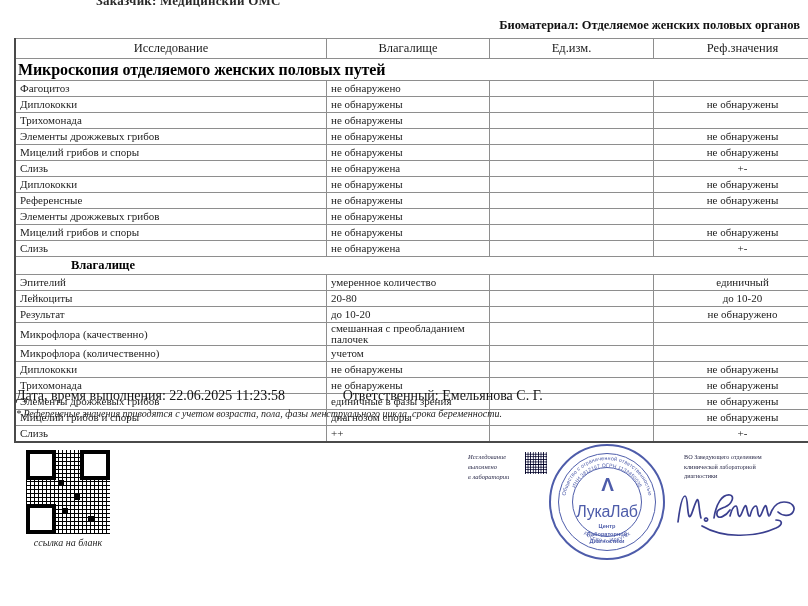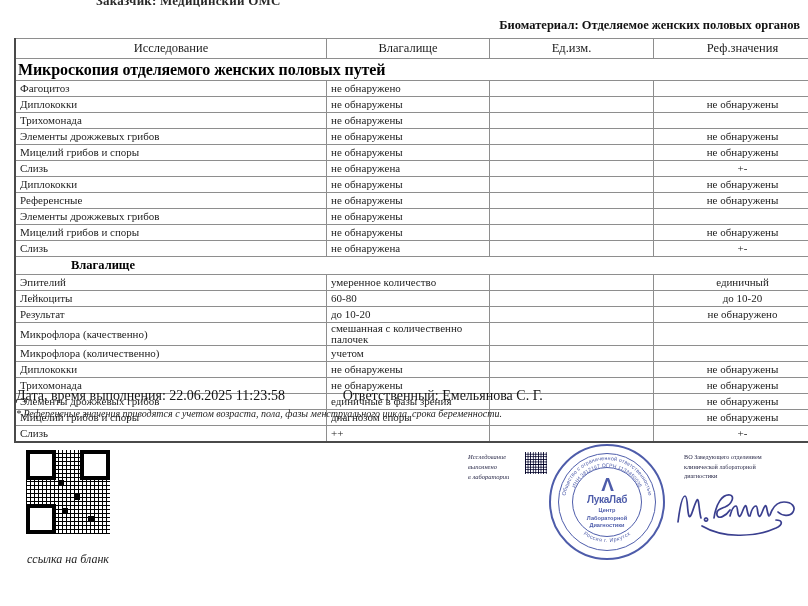--- a/index.html
+++ b/index.html
@@ -152,23 +152,23 @@
   }
   .qr-img::before { top: 0; left: 0; }
   .qr-img::after  { top: 0; right: 0; }
   .qr-corner3 { bottom: 0; left: 0; }
   .qr-dot {
     position: absolute;
     width: 6px; height: 6px;
     background: #000;
   }
   .qr-caption {
-    font-size: 12px;
+    font-size: 10px;
     font-style: italic;
-    margin-top: 18px;
+    margin-top: 3px;
     color: #222;
   }
 
   
   .lab-note {
     position: absolute;
     top: 452px;
     left: 468px;
     font-size: 6.5px;
     font-style: italic;
@@ -221,24 +221,24 @@
     text-align: center;
     font-family: "Liberation Sans", sans-serif;
   }
   .seal-logo {
     font-size: 19px;
     font-weight: bold;
     line-height: .9;
     letter-spacing: -1px;
   }
   .seal-brand {
-    font-size: 10px;
-    font-weight: bold;
+    font-size: 16px;
+    font-weight: normal;
     letter-spacing: -.3px;
-    margin-top: 1px;
+    margin-top: 10px;
   }
   .seal-sub {
     font-size: 5.6px;
     line-height: 1.35;
     margin-top: 2px;
     font-weight: bold;
   }
 
   
   .sig-text {
@@ -352,33 +352,33 @@
         <td colspan="4" class="col-study" style="border-right: 2px solid rgb(74, 74, 74);">Влагалище</td>
       </tr>
       <tr>
         <td class="col-study">Эпителий</td>
         <td class="col-result c-result">умеренное количество</td>
         <td class="col-unit"></td>
         <td class="col-ref c-ref">единичный</td>
       </tr>
       <tr>
         <td class="col-study">Лейкоциты</td>
-        <td class="col-result c-result bold">60-80</td>
+        <td class="col-result c-result bold">20-80</td>
         <td class="col-unit"></td>
         <td class="col-ref c-ref">до 10-20</td>
       </tr>
       <tr>
         <td class="col-study">Результат</td>
         <td class="col-result c-result">до 10-20</td>
         <td class="col-unit"></td>
         <td class="col-ref c-ref">не обнаружено</td>
       </tr>
       <tr>
         <td class="col-study">Микрофлора (качественно)</td>
-        <td class="col-result c-result">смешанная с количественно палочек</td>
+        <td class="col-result c-result">смешанная с преобладанием палочек</td>
         <td class="col-unit"></td>
         <td class="col-ref c-ref"></td>
       </tr>
       <tr>
         <td class="col-study">Микрофлора (количественно)</td>
         <td class="col-result c-result">учетом</td>
         <td class="col-unit"></td>
         <td class="col-ref c-ref"></td>
       </tr>
       <tr>

